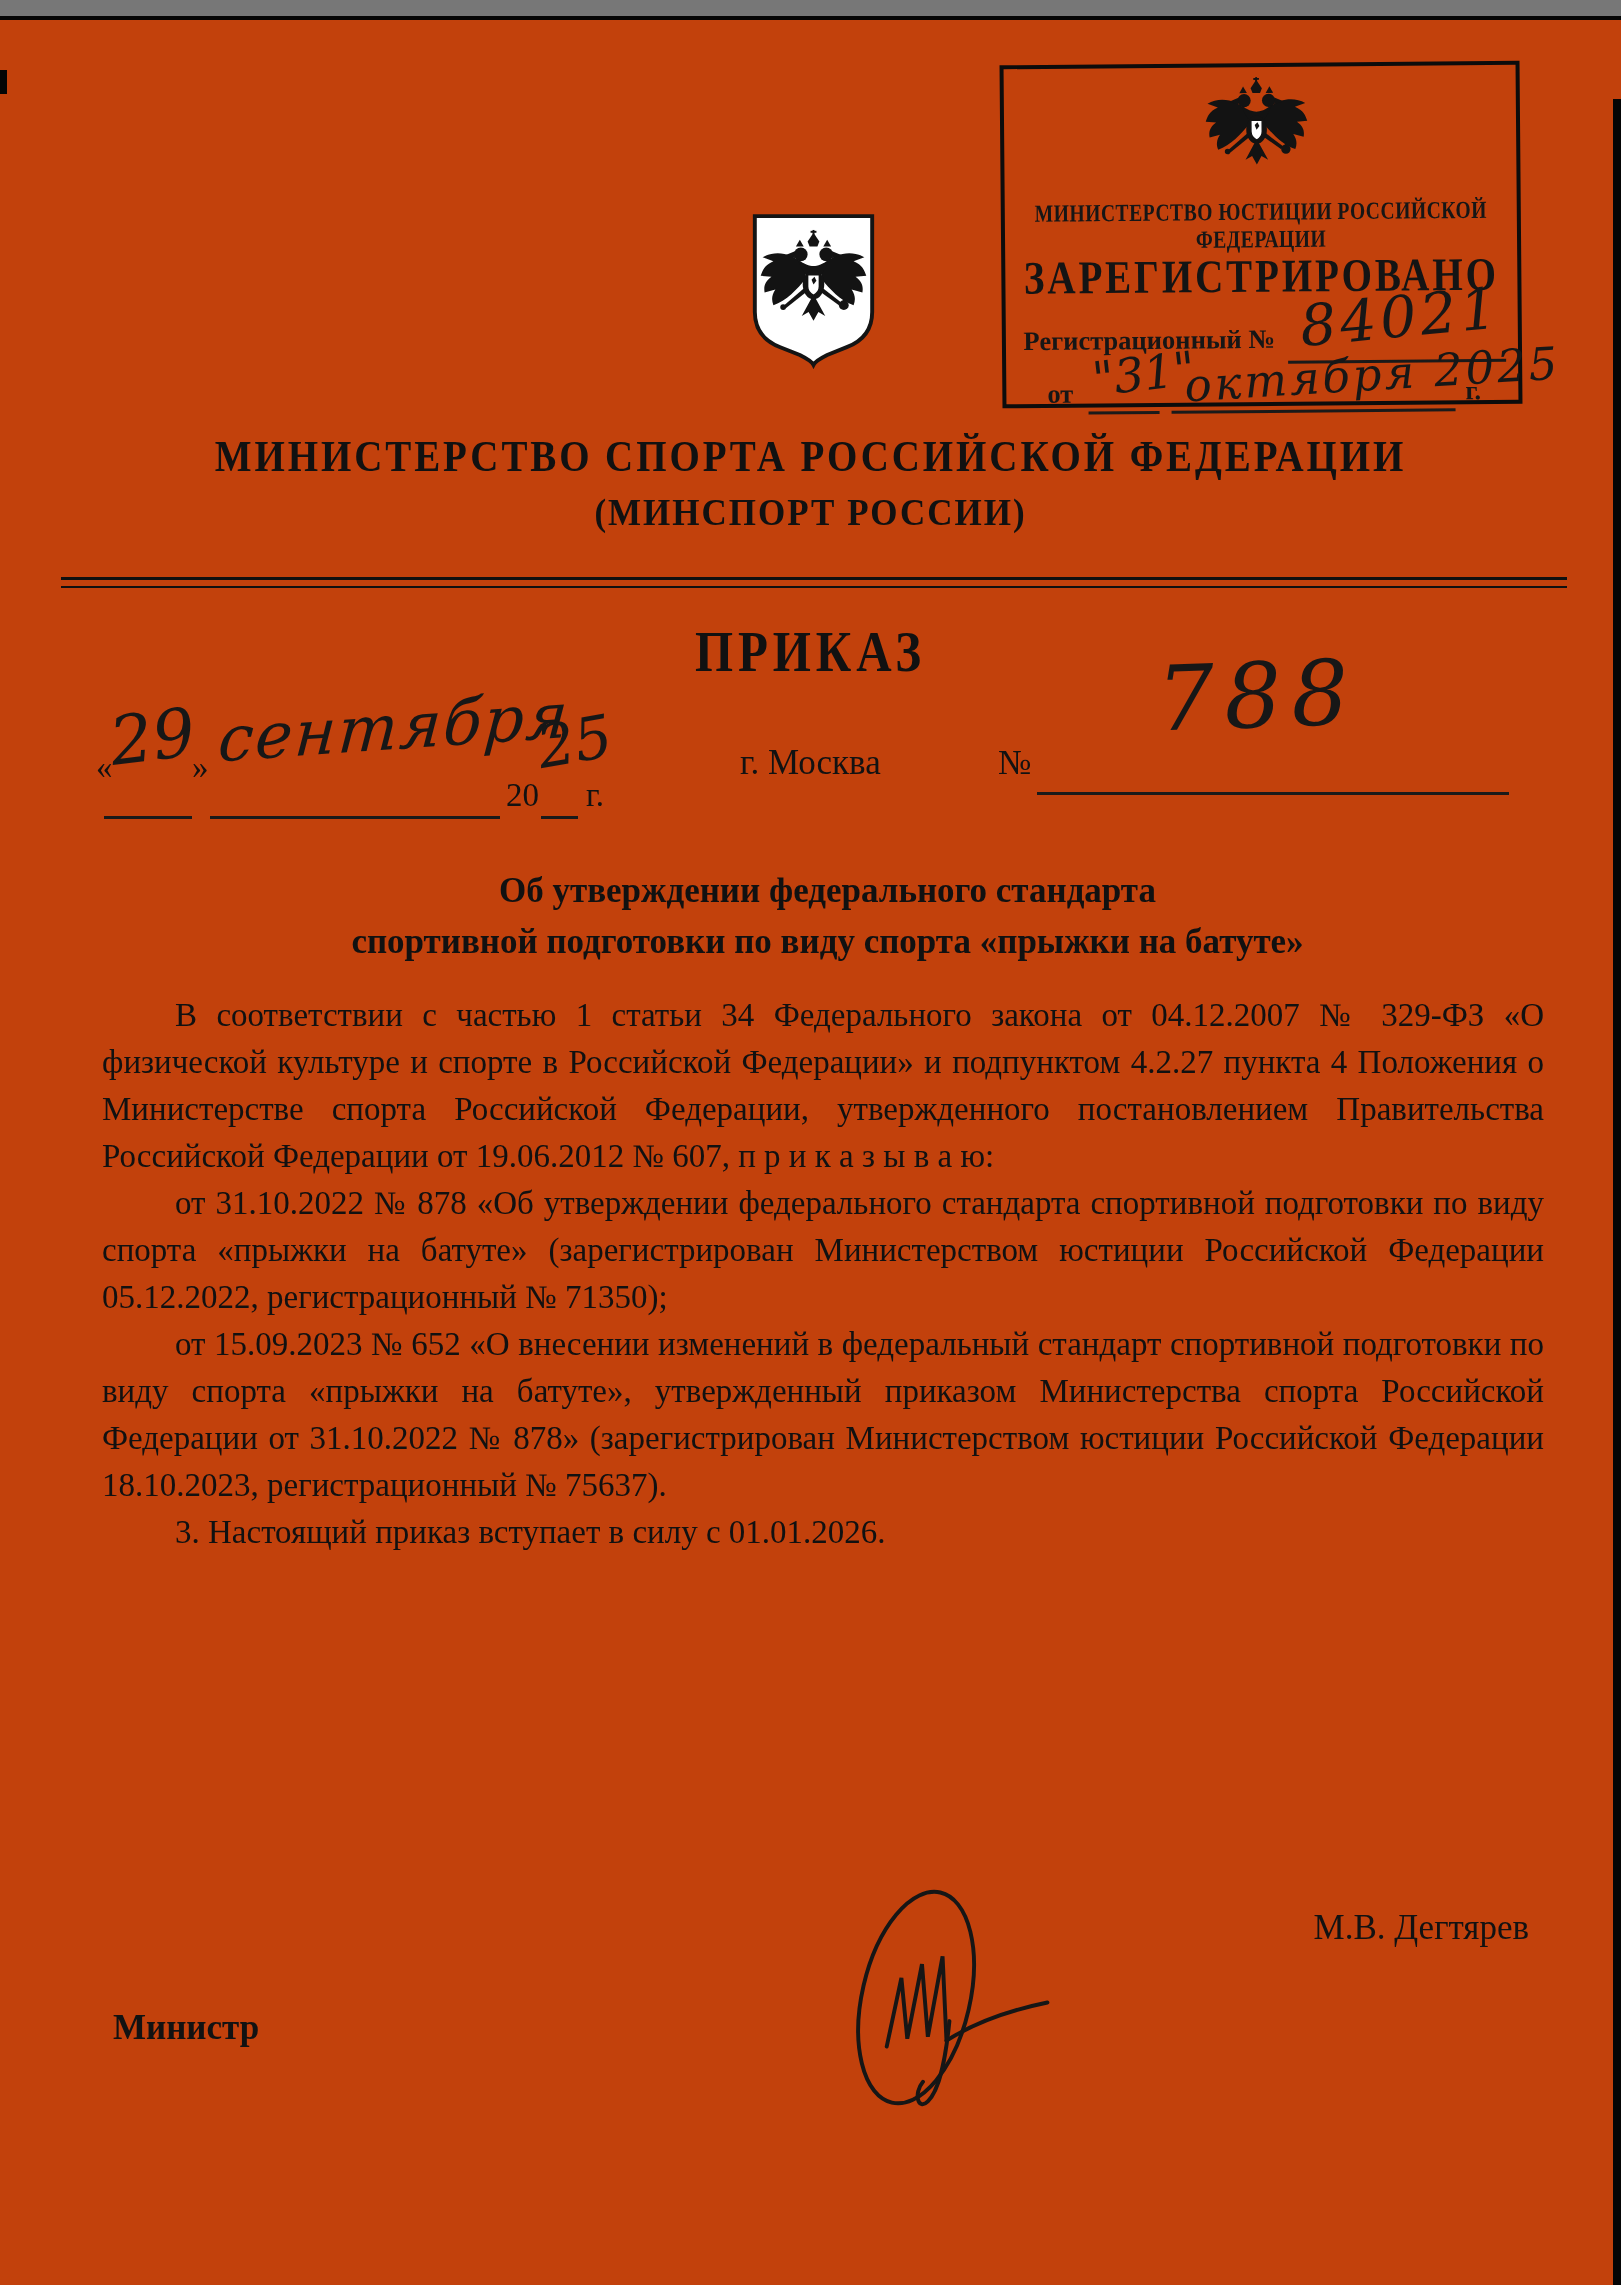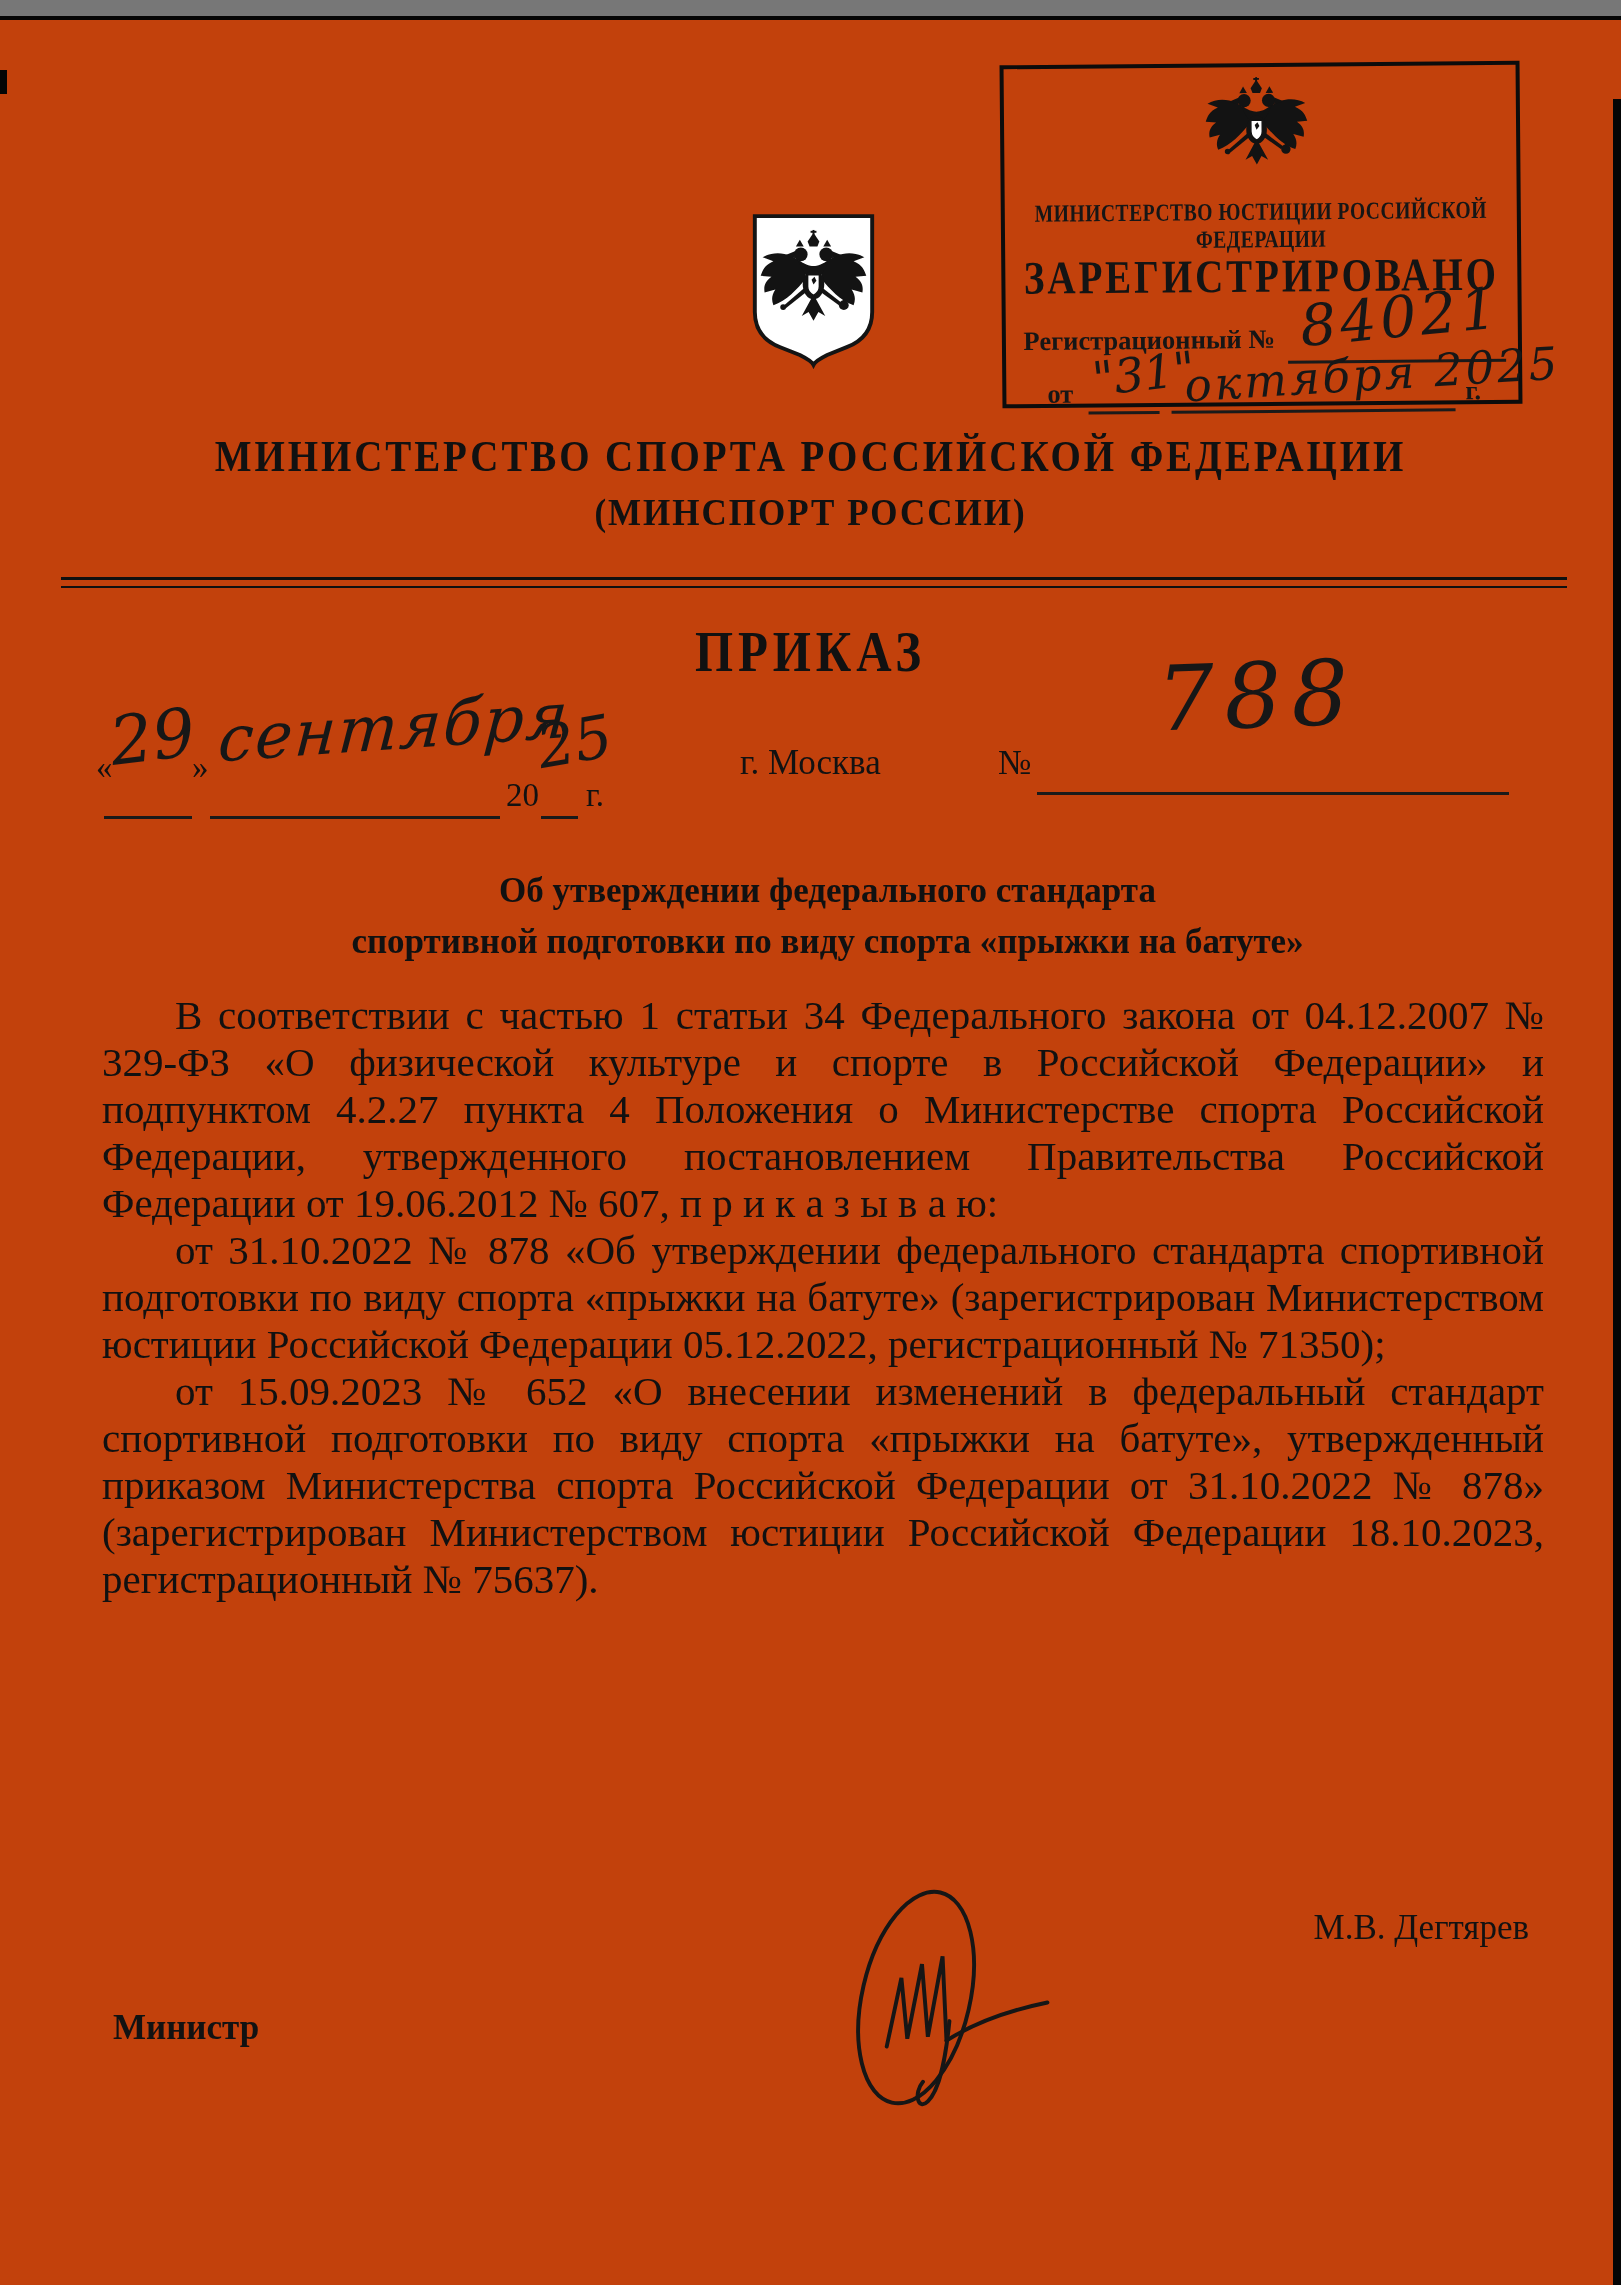--- a/index.html
+++ b/index.html
@@ -25,21 +25,21 @@
     letter-spacing:2px;transform:scaleY(1.1);
   }
   .sep{border-top:3.9px solid #101010;border-bottom:2.9px solid #101010;height:5.9px;}
   .order-title{
     width:100%;text-align:center;font-weight:bold;font-size:49px;
     letter-spacing:4.9px;transform:scaleY(1.15);
   }
   .subject{
     width:100%;text-align:center;font-weight:bold;font-size:35px;line-height:51px;
   }
-  .body-text{font-size:41px;line-height:47px;text-align:justify;}
+  .body-text{font-size:33px;line-height:47px;text-align:justify;}
   .body-text p{margin:0;text-indent:73px;}
   
   .stamp{
     border:4.9px solid #0c0c0c;transform:rotate(-0.5deg);
     background:rgba(255,255,255,0);
   }
   .stamp-agency{
     width:100%;text-align:center;font-weight:bold;font-size:19.6px;
     letter-spacing:0.5px;transform:scaleY(1.25);color:#161616;
   }
@@ -139,20 +139,21 @@
 
   <div class="abs subject" style="left:0;top:849px;padding-left:17px;">
     <div>Об утверждении федерального стандарта</div>
     <div>спортивной подготовки по виду спорта «прыжки на батуте»</div>
   </div>
 
   <div class="abs body-text" style="left:102px;top:976px;width:1442px;">
     <p>В соответствии с частью 1 статьи 34 Федерального закона от 04.12.2007 № 329-ФЗ «О физической культуре и спорте в Российской Федерации» и подпунктом 4.2.27 пункта 4 Положения о Министерстве спорта Российской Федерации, утвержденного постановлением Правительства Российской Федерации от 19.06.2012 № 607, п р и к а з ы в а ю:</p>
     <p>от 31.10.2022 № 878 «Об утверждении федерального стандарта спортивной подготовки по виду спорта «прыжки на батуте» (зарегистрирован Министерством юстиции Российской Федерации 05.12.2022, регистрационный № 71350);</p>
     <p>от 15.09.2023 № 652 «О внесении изменений в федеральный стандарт спортивной подготовки по виду спорта «прыжки на батуте», утвержденный приказом Министерства спорта Российской Федерации от 31.10.2022 № 878» (зарегистрирован Министерством юстиции Российской Федерации 18.10.2023, регистрационный № 75637).</p>
+    <p>3. Настоящий приказ вступает в силу с 01.01.2026.</p>
   </div>
 
   <div class="abs printed sig-name" style="left:113px;top:1992px;font-weight:bold;">Министр</div>
 
   <svg class="abs" style="left:769px;top:1862px;" width="304" height="245" viewBox="0 0 310 250">
     <g fill="none" stroke="#161616" stroke-width="4" stroke-linecap="round">
       <ellipse cx="150" cy="122" rx="55" ry="110" transform="rotate(13 150 122)"></ellipse>
       <path d="M120,172 L135,102 L141,164 L156,88 L162,162 L177,80 L181,166"></path>
       <path d="M181,166 C212,146 250,134 284,127"></path>
       <path d="M184,146 C180,186 174,216 162,228 C152,238 147,220 157,208"></path>

